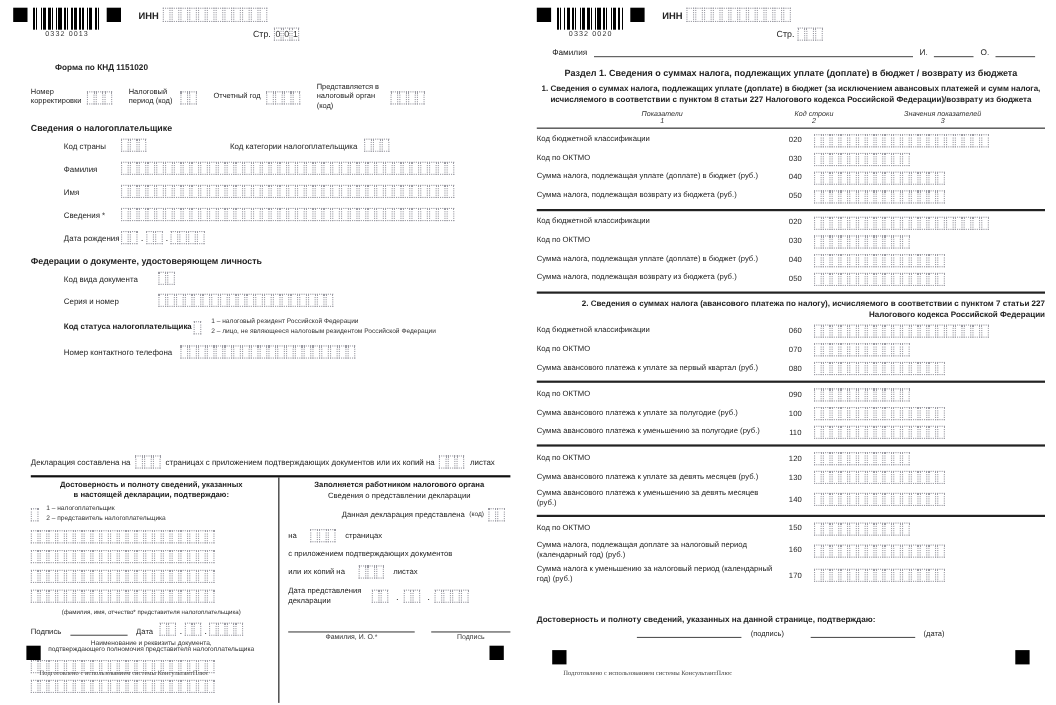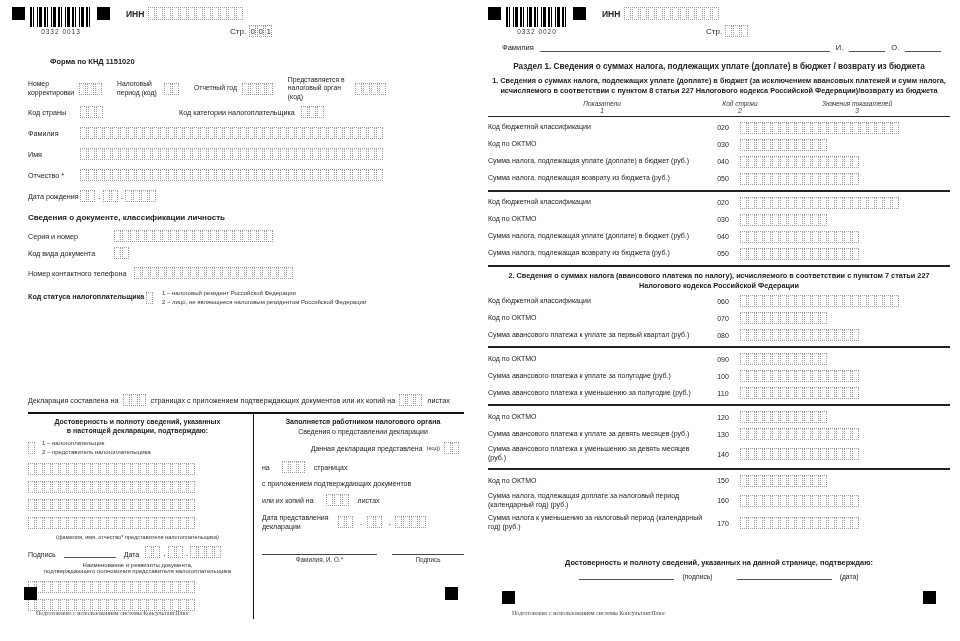--- a/index.html
+++ b/index.html
@@ -35,21 +35,21 @@
   .titlerow { display:flex; margin-top:16px; }
   .formcode { width:160px; font-weight:bold; font-size:7.5px; padding-left:38px; padding-top:4px; }
   .titles { flex:1; font-weight:bold; font-size:9px; line-height:1.35; text-align:center; margin-left:-60px; }
 
   .hdrfields { display:flex; margin-top:10px; padding-left:16px; align-items:center; }
   .hgroup { display:flex; align-items:center; margin-right:14px; }
   .hlabel { font-size:6.8px; line-height:1.25; margin-right:5px; }
 
   .secttitle { font-weight:bold; font-size:8px; margin:11px 0 4px 16px; }
   .frow { display:flex; align-items:center; margin:5px 0 0 16px; }
-  .flabel { font-size:7.2px; }
+  .flabel { font-size:7.2px;margin-left:30px; }
   .tinytext { font-size:6px; line-height:1.4; color:#333; }
 
   .declline { display:flex; align-items:center; margin:0 0 0 16px; font-size:7.2px; }
   .declline > * { margin-right:4px; }
 
   .botbox { border-top:2px solid #111; margin:6px 0 0 16px; width:436px; display:flex; }
   .botleft { width:226px; padding:3px 6px 4px 0; border-right:1.5px solid #111; }
   .botright { flex:1; padding:3px 0 4px 8px; }
   .boxhdr { font-weight:bold; font-size:7px; text-align:center; line-height:1.3; }
   .boxsub { font-size:7px; text-align:center; margin-top:2px; }
@@ -72,21 +72,21 @@
   .colhdr { display:flex; font-size:6.5px; font-style:italic; color:#333; text-align:center; margin-top:4px;
             border-bottom:1px solid #222; padding-bottom:2px; }
   .colhdr .c1 { width:228px; }
   .colhdr .c2 { width:48px; }
   .colhdr .c3 { flex:1; }
   .trow { display:flex; align-items:center; margin-top:5px; }
   .trow .lbl { width:218px; font-size:7px; line-height:1.25; }
   .trow .code { width:34px; font-size:7px; text-align:center; }
   .trow .val { flex:1; }
   .divider { border-top:2px solid #222; margin-top:5px; }
-  .confline { font-weight:bold; font-size:7.4px; text-align:center; }
+  .confline { font-weight:bold; font-size:7.4px; }
   .confrow { display:flex; justify-content:center; align-items:flex-end; font-size:6.8px; margin-top:4px; }
 </style>
 </head>
 <body>
 
 <div class="page page-left">
   <div class="topbar">
     <div class="sq"></div>
     <div class="bcwrap">
       <div class="barcode"></div>
@@ -157,20 +157,21 @@
       <span class="hlabel" style="width:62px">Представляется в налоговый орган (код)</span>
       <span class="cells">
           <span class="cell"></span>
           <span class="cell"></span>
           <span class="cell"></span>
           <span class="cell"></span>
         </span>
     </div>
   </div>
 
+  <div class="secttitle">Сведения о налогоплательщике</div>
 
   <div class="frow">
     <span class="flabel" style="width:52px">Код страны</span>
     <span class="cells">
         <span class="cell"></span>
         <span class="cell"></span>
         <span class="cell"></span>
       </span>
     <span class="flabel" style="margin-left:75px;margin-right:6px">Код категории налогоплательщика</span>
     <span class="cells">
@@ -260,21 +261,21 @@
         <span class="cell"></span>
         <span class="cell"></span>
         <span class="cell"></span>
         <span class="cell"></span>
         <span class="cell"></span>
         <span class="cell"></span>
         <span class="cell"></span>
       </span>
   </div>
   <div class="frow" style="margin-top:9px">
-    <span class="flabel" style="width:52px">Отчество *</span>
+    <span class="flabel" style="width:52px">Сведения *</span>
     <span class="cells">
         <span class="cell"></span>
         <span class="cell"></span>
         <span class="cell"></span>
         <span class="cell"></span>
         <span class="cell"></span>
         <span class="cell"></span>
         <span class="cell"></span>
         <span class="cell"></span>
         <span class="cell"></span>
@@ -322,57 +323,31 @@
       </span>
       <span class="dot">.</span>
     <span class="cells">
         <span class="cell"></span>
         <span class="cell"></span>
         <span class="cell"></span>
         <span class="cell"></span>
       </span>
   </div>
 
-  <div class="secttitle">Сведения о документе, классификации личность</div>
-
+  <div class="secttitle">Федерации о документе, удостоверяющем личность</div>
+
+  <div class="frow">
+    <span class="flabel" style="width:86px">Код вида документа</span>
+    <span class="cells">
+        <span class="cell"></span>
+        <span class="cell"></span>
+      </span>
+  </div>
   <div class="frow" style="margin-top:8px">
     <span class="flabel" style="width:86px">Серия и номер</span>
-    <span class="cells">
-        <span class="cell"></span>
-        <span class="cell"></span>
-        <span class="cell"></span>
-        <span class="cell"></span>
-        <span class="cell"></span>
-        <span class="cell"></span>
-        <span class="cell"></span>
-        <span class="cell"></span>
-        <span class="cell"></span>
-        <span class="cell"></span>
-        <span class="cell"></span>
-        <span class="cell"></span>
-        <span class="cell"></span>
-        <span class="cell"></span>
-        <span class="cell"></span>
-        <span class="cell"></span>
-        <span class="cell"></span>
-        <span class="cell"></span>
-        <span class="cell"></span>
-        <span class="cell"></span>
-      </span>
-  </div>
-  <div class="frow">
-    <span class="flabel" style="width:86px">Код вида документа</span>
-    <span class="cells">
-        <span class="cell"></span>
-        <span class="cell"></span>
-      </span>
-  </div>
-
-  <div class="frow" style="margin-top:8px">
-    <span class="flabel" style="width:106px">Номер контактного телефона</span>
     <span class="cells">
         <span class="cell"></span>
         <span class="cell"></span>
         <span class="cell"></span>
         <span class="cell"></span>
         <span class="cell"></span>
         <span class="cell"></span>
         <span class="cell"></span>
         <span class="cell"></span>
         <span class="cell"></span>
@@ -392,20 +367,46 @@
 
   <div class="frow" style="margin-top:10px;align-items:flex-start">
     <span class="flabel bold" style="width:118px;padding-top:3px">Код статуса налогоплательщика</span>
     <span class="cells" style="margin-right:8px;margin-top:3px">
         <span class="cell"></span>
       </span>
     <span class="tinytext">
       <span style="display:block">1 – налоговый резидент Российской Федерации</span>
       <span style="display:block">2 – лицо, не являющееся налоговым резидентом Российской Федерации</span>
     </span>
+  </div>
+
+  <div class="frow" style="margin-top:8px">
+    <span class="flabel" style="width:106px">Номер контактного телефона</span>
+    <span class="cells">
+        <span class="cell"></span>
+        <span class="cell"></span>
+        <span class="cell"></span>
+        <span class="cell"></span>
+        <span class="cell"></span>
+        <span class="cell"></span>
+        <span class="cell"></span>
+        <span class="cell"></span>
+        <span class="cell"></span>
+        <span class="cell"></span>
+        <span class="cell"></span>
+        <span class="cell"></span>
+        <span class="cell"></span>
+        <span class="cell"></span>
+        <span class="cell"></span>
+        <span class="cell"></span>
+        <span class="cell"></span>
+        <span class="cell"></span>
+        <span class="cell"></span>
+        <span class="cell"></span>
+      </span>
   </div>
 
   <div style="height:88px"></div>
 
   <div class="declline">
     <span>Декларация составлена на</span>
     <span class="cells">
         <span class="cell"></span>
         <span class="cell"></span>
         <span class="cell"></span>
@@ -893,21 +894,21 @@
         <span class="cell"></span>
         <span class="cell"></span>
         <span class="cell"></span>
         <span class="cell"></span>
         <span class="cell"></span>
         <span class="cell"></span>
       </span>
     </div>
   <div class="divider"></div>
 
-  <div class="rsub" style="text-align:center;margin-top:4px">2. Сведения о суммах налога (авансового платежа по налогу), исчисляемого в соответствии с пунктом 7 статьи 227 Налогового кодекса Российской Федерации</div>
+  <div class="rsub" style="text-align:right;margin-top:4px">2. Сведения о суммах налога (авансового платежа по налогу), исчисляемого в соответствии с пунктом 7 статьи 227 Налогового кодекса Российской Федерации</div>
 
   <div class="trow">
       <span class="lbl">Код бюджетной классификации</span>
       <span class="code">060</span>
       <span class="val cells">
         <span class="cell"></span>
         <span class="cell"></span>
         <span class="cell"></span>
         <span class="cell"></span>
         <span class="cell"></span>

